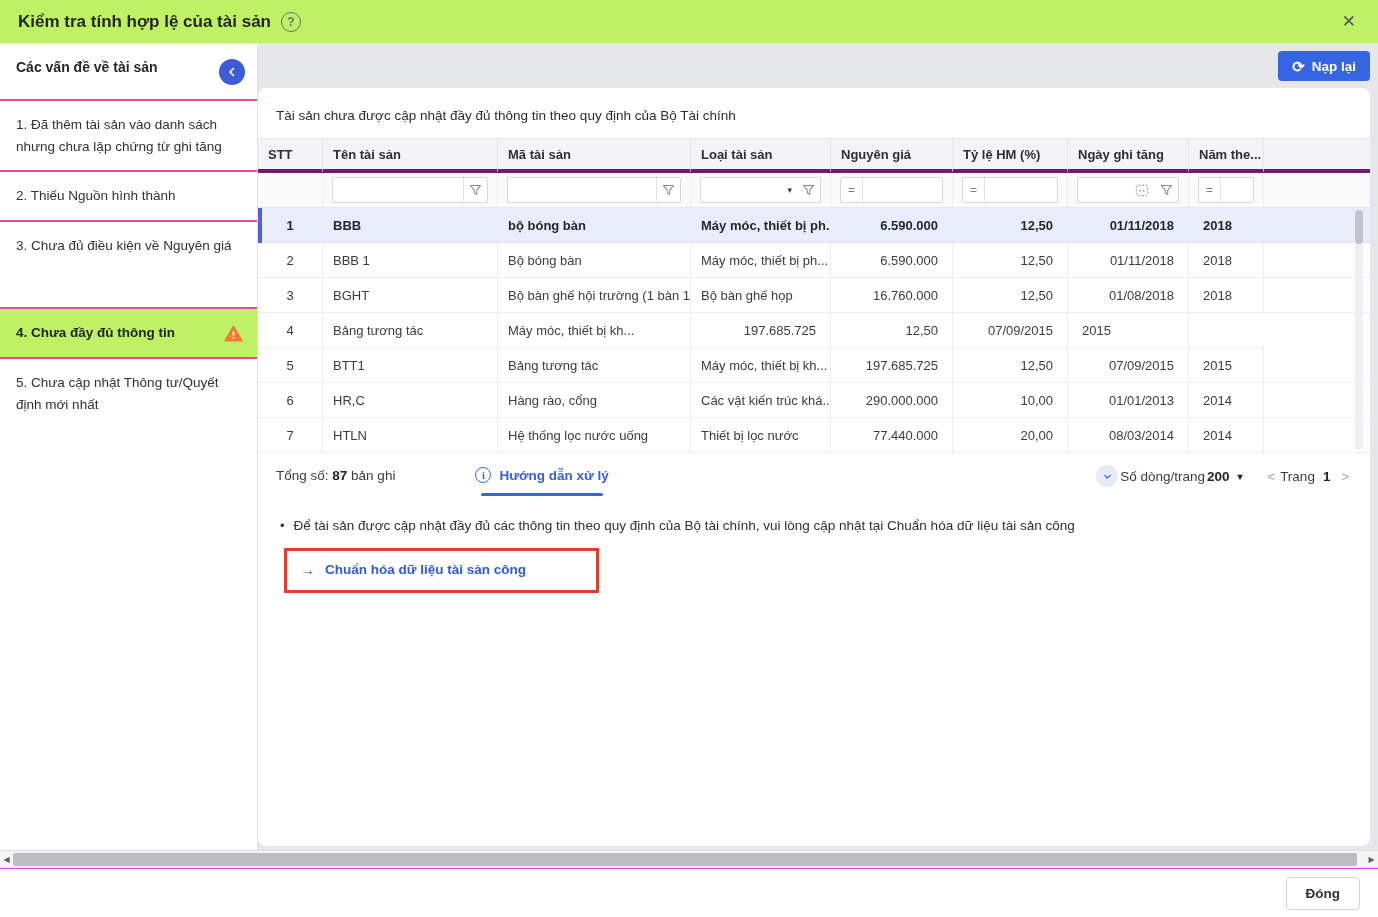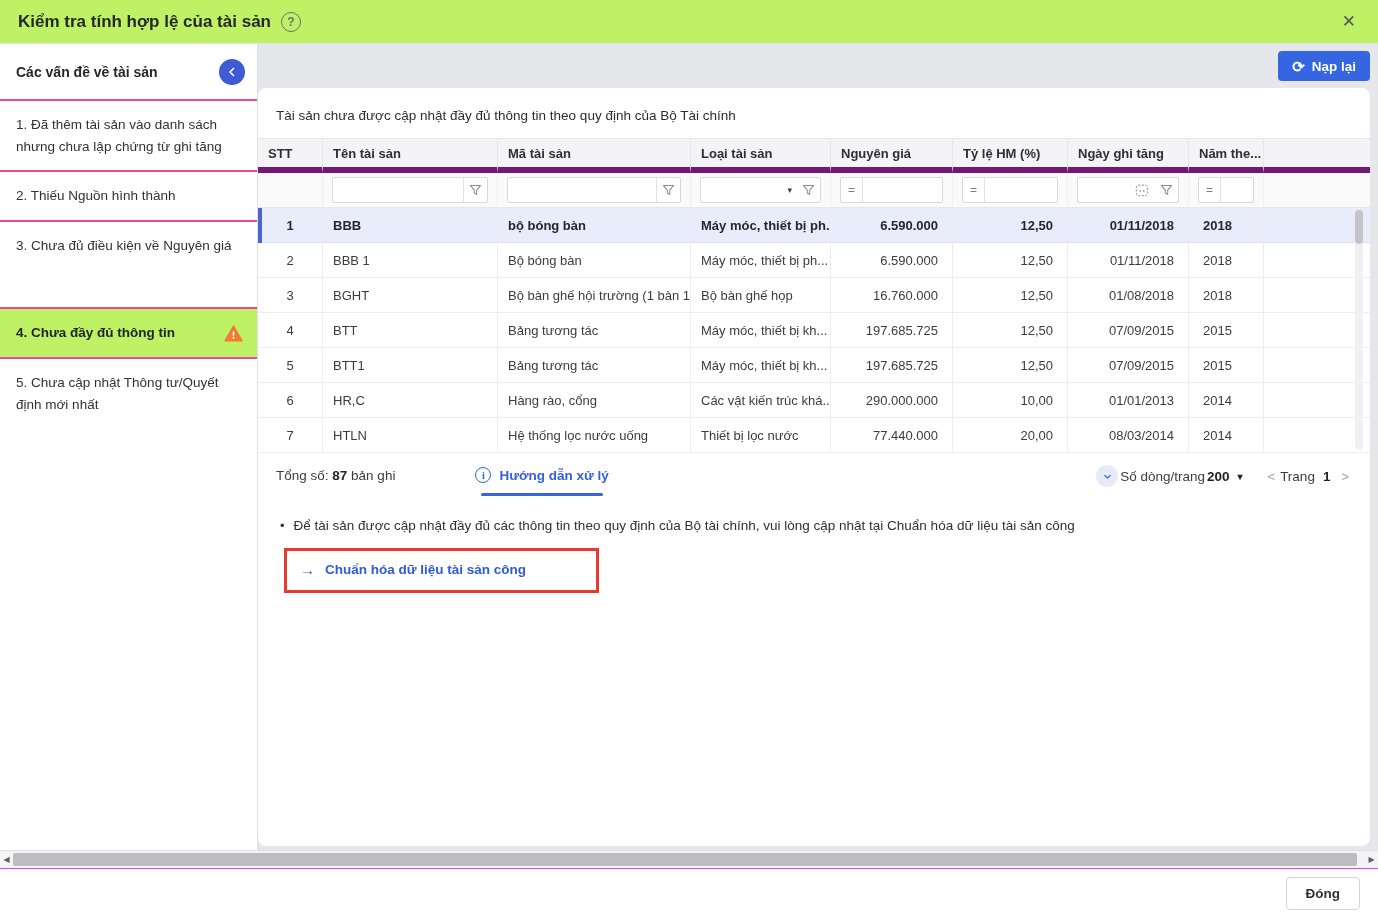--- a/index.html
+++ b/index.html
@@ -8,38 +8,38 @@
 
   
   .titlebar { height:44px; display:flex; align-items:center; padding:0 18px; border-bottom:1px solid #e3e4e8; background:#bef264; }
   .dlg-title { font-size:17px; font-weight:bold; color:#26272d; }
   .help-icon { width:20px; height:20px; border:1.7px solid #6e6f75; border-radius:50%; display:flex; align-items:center; justify-content:center; font-size:12px; font-weight:bold; color:#6e6f75; margin-left:10px; }
   .close-x { margin-left:auto; font-size:17px; color:#55565c; cursor:pointer; padding:2px 4px; }
 
   
   .bodywrap { display:flex; height:806px; }
   .sidebar { width:258px; background:#fff; border-right:1px solid #dfe0e4; flex:none; }
-  .side-head { display:flex; align-items:center; justify-content:space-between; padding:15px 12px 14px 16px; }
+  .side-head { display:flex; align-items:flex-start; justify-content:space-between; padding:15px 12px 14px 16px; }
   .side-head-label { font-size:14px; font-weight:bold; color:#26272c; }
   .collapse-btn { width:26px; height:26px; border-radius:50%; background:#3d5bd7; display:flex; align-items:center; justify-content:center; cursor:pointer; flex:none; }
   .side-item { padding:13px 14px 13px 16px; font-size:13.5px; line-height:1.6; color:#303136; border-top:2px solid #ec4899; display:flex; align-items:center; justify-content:space-between; gap:6px; cursor:pointer; }
   .side-item.selected { background:#bef264; font-weight:bold; color:#23242a;margin-top:38px; }
   .warn-wrap { flex:none; display:flex; }
 
   .main { flex:1; min-width:0; background:#e6e7eb; display:flex; flex-direction:column; }
   .toolbar { height:44px; display:flex; align-items:center; justify-content:flex-end; padding-right:8px; flex:none; }
   .reload-btn { background:#3565e1; color:#fff; border:none; border-radius:4px; height:30px; padding:0 14px; font-size:13.5px; font-weight:bold; display:flex; align-items:center; gap:7px; cursor:pointer; font-family:inherit; }
   .reload-glyph { font-size:15px; line-height:1; }
 
   .panel { background:#fff; border-radius:8px; margin:0 8px 4px 0; flex:1; overflow:hidden; position:relative; }
   .note { padding:20px 18px 15px 18px; font-size:13.5px; color:#2c2d33; }
 
   
   .grid-row { display:grid; grid-template-columns:65px 175px 193px 140px 122px 115px 121px 75px minmax(0,1fr); }
-  .th { background:#f4f4f6; height:35px; display:flex; align-items:center; padding:0 10px; font-size:13px; font-weight:bold; color:#2e2f35; border-top:1px solid #e7e7ea; border-bottom:6px solid #701a75; border-right:1px solid #e7e7ea; white-space:nowrap; overflow:hidden; }
+  .th { background:#f4f4f6; height:35px; display:flex; align-items:center; padding:0 10px; font-size:13px; font-weight:bold; color:#2e2f35; border-top:1px solid #e7e7ea; border-bottom:4px solid #701a75; border-right:1px solid #e7e7ea; white-space:nowrap; overflow:hidden; }
   .th:last-child { border-right:none; }
   .fc { background:#fafafa; height:35px; border-bottom:1px solid #e7e7ea; border-right:1px solid #f0f0f2; display:flex; align-items:center; padding:0 9px; }
   .fc:last-child { border-right:none; }
   .fbox { background:#fff; border:1px solid #d8d8dc; border-radius:2px; height:26px; flex:1; display:flex; align-items:center; overflow:hidden; }
   .fbox input { border:none; outline:none; flex:1; min-width:0; height:100%; padding:0 6px; font-family:inherit; font-size:12.5px; background:transparent; }
   .fbtn { width:24px; height:100%; border-left:1px solid #e2e2e6; display:flex; align-items:center; justify-content:center; flex:none; cursor:pointer; }
   .fbtn.noborder { border-left:none; }
   .eqbox { width:22px; height:100%; border-right:1px solid #e2e2e6; display:flex; align-items:center; justify-content:center; color:#7c7d83; font-size:12px; flex:none; cursor:pointer; }
   .caret { font-size:9px; color:#3c3d43; padding:0 4px; cursor:pointer; }
 
@@ -257,21 +257,20 @@
             <div class="td ">Bộ bàn ghế hội trường (1 bàn 1...</div>
             <div class="td ">Bộ bàn ghế họp</div>
             <div class="td r">16.760.000</div>
             <div class="td r">12,50</div>
             <div class="td r">01/08/2018</div>
             <div class="td y">2018</div>
             <div class="td "></div>
           </div>
           <div class="grid-row row">
             <div class="td c">4</div>
-            <div class="td ">BTT</div>
             <div class="td ">Bảng tương tác</div>
             <div class="td ">Máy móc, thiết bị kh...</div>
             <div class="td r">197.685.725</div>
             <div class="td r">12,50</div>
             <div class="td r">07/09/2015</div>
             <div class="td y">2015</div>
             <div class="td "></div>
           </div>
           <div class="grid-row row">
             <div class="td c">5</div>

